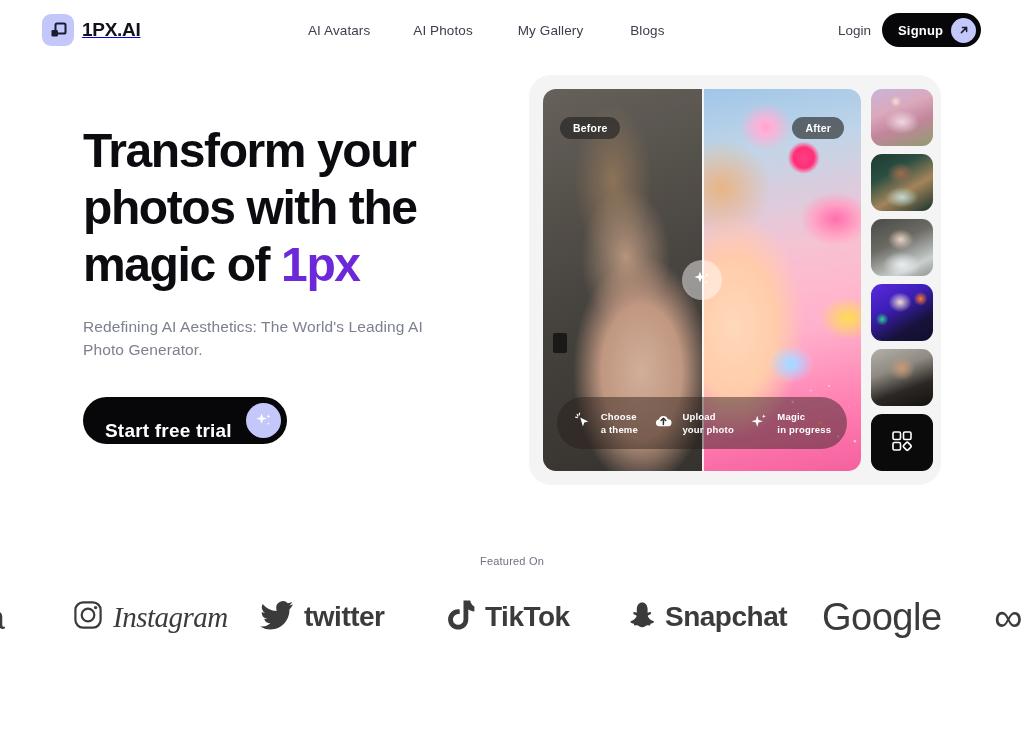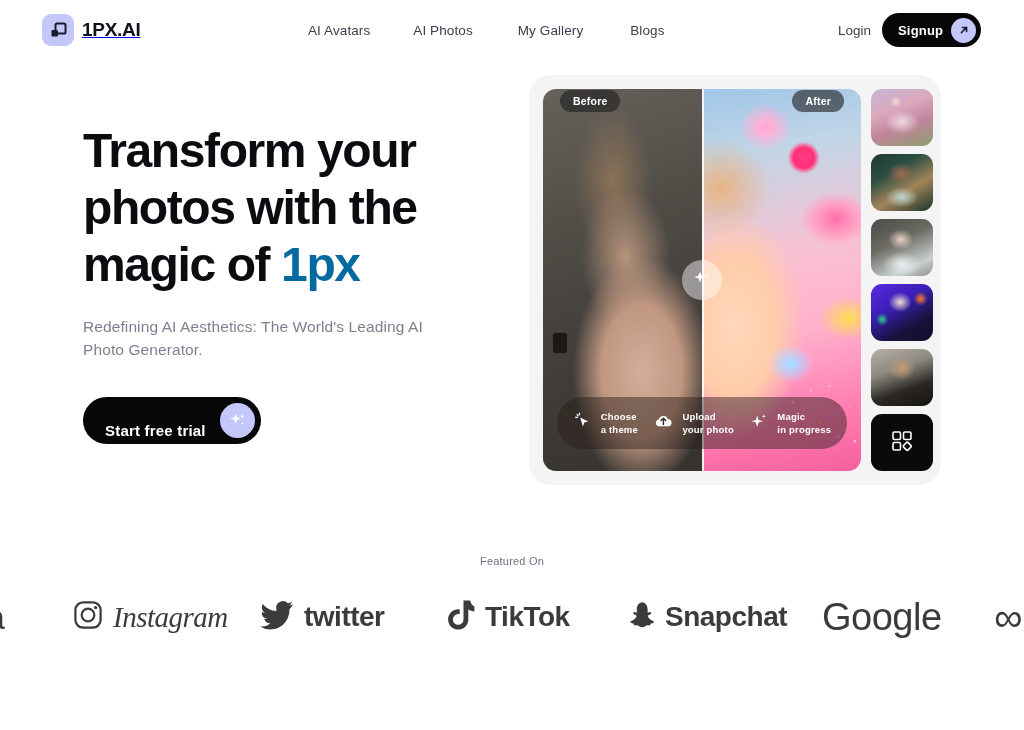--- a/index.html
+++ b/index.html
@@ -50,32 +50,32 @@
     background: #c4c7f9; display:flex; align-items:center; justify-content:center;
     flex: 0 0 auto;
   }
 
   
   .hero-left { position: absolute; left: 83px; top: 122px; width: 420px; }
   .hero-title {
     font-size: 48px; font-weight: 800; line-height: 57px;
     color: #0b0b10; letter-spacing: -1.4px;
   }
-  .hero-title .accent { color: #0369a1; }
+  .hero-title .accent { color: #6d28d9; }
   .hero-sub {
     margin-top: 22px; font-size: 15.5px; line-height: 23px;
     color: #7d8090; letter-spacing: .1px; max-width: 350px;
   }
   .cta-row { margin-top: 36px; display: flex; align-items: center; gap: 15px; }
   .btn-primary {
     height: 47px; border-radius: 999px; background: #07070a; border: none;
     display: flex; align-items: center; gap: 14px; padding: 0 6px 0 22px;
     cursor: pointer;
   }
-  .btn-primary .lbl { font-size: 15px; font-weight: 700; color:#fff; letter-spacing:.2px;margin-top:20px;}
+  .btn-primary .lbl { font-size: 19px; font-weight: 700; color:#fff; letter-spacing:.2px;margin-top:20px;}
   .sparkle-circle {
     width: 35px; height: 35px; border-radius: 50%; background: #c4c7f9;
     display: flex; align-items: center; justify-content: center; flex:0 0 auto;
   }
   .btn-secondary {
     height: 47px; border-radius: 999px; background: #fff; border: 1.4px solid #15151c;
     display: flex; align-items: center; gap: 13px; padding: 0 6px 0 24px;
     cursor: pointer;
   }
   .btn-secondary .lbl { font-size: 14.5px; font-weight: 600; color:#101018; }
@@ -136,21 +136,21 @@
       radial-gradient(circle 4px at 46% 58%, #ffb43f 0%, rgba(255,180,63,0) 60%),
       radial-gradient(circle 2px at 58% 26%, #fff 0%, rgba(255,255,255,0) 60%),
       radial-gradient(circle 3px at 70% 70%, #ffd7e8 0%, rgba(255,215,232,0) 60%),
       radial-gradient(circle 2px at 84% 44%, #c9b6ff 0%, rgba(201,182,255,0) 60%),
       radial-gradient(circle 3px at 92% 74%, #fff 0%, rgba(255,255,255,0) 60%);
     opacity:.9;
   }
   .divider { position:absolute; left:50%; top:0; width:1.6px; height:100%; background:rgba(255,255,255,.82); }
 
   .tag {
-    position: absolute; top: 1px;
+    position: absolute; top: 28px;
     background: rgba(32,32,32,.62); color: #fff;
     font-size: 10.5px; font-weight: 700; letter-spacing: .2px;
     padding: 5px 13px; border-radius: 999px;
   }
   .tag-before { left: 17px; }
   .tag-after  { right: 17px; }
 
   .magic-btn {
     position: absolute; left: 50%; top: 50%;
     transform: translate(-50%,-50%);

